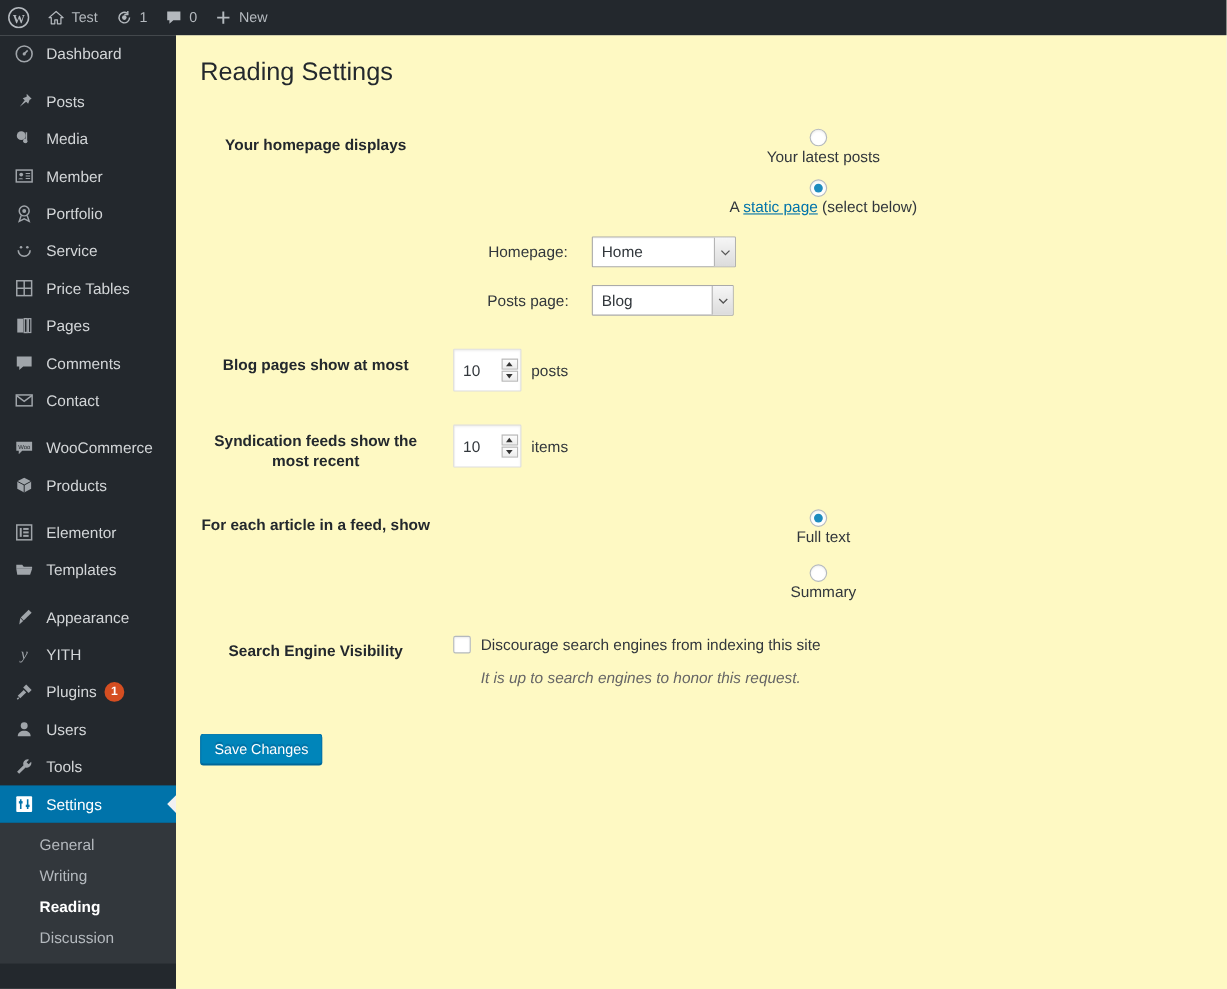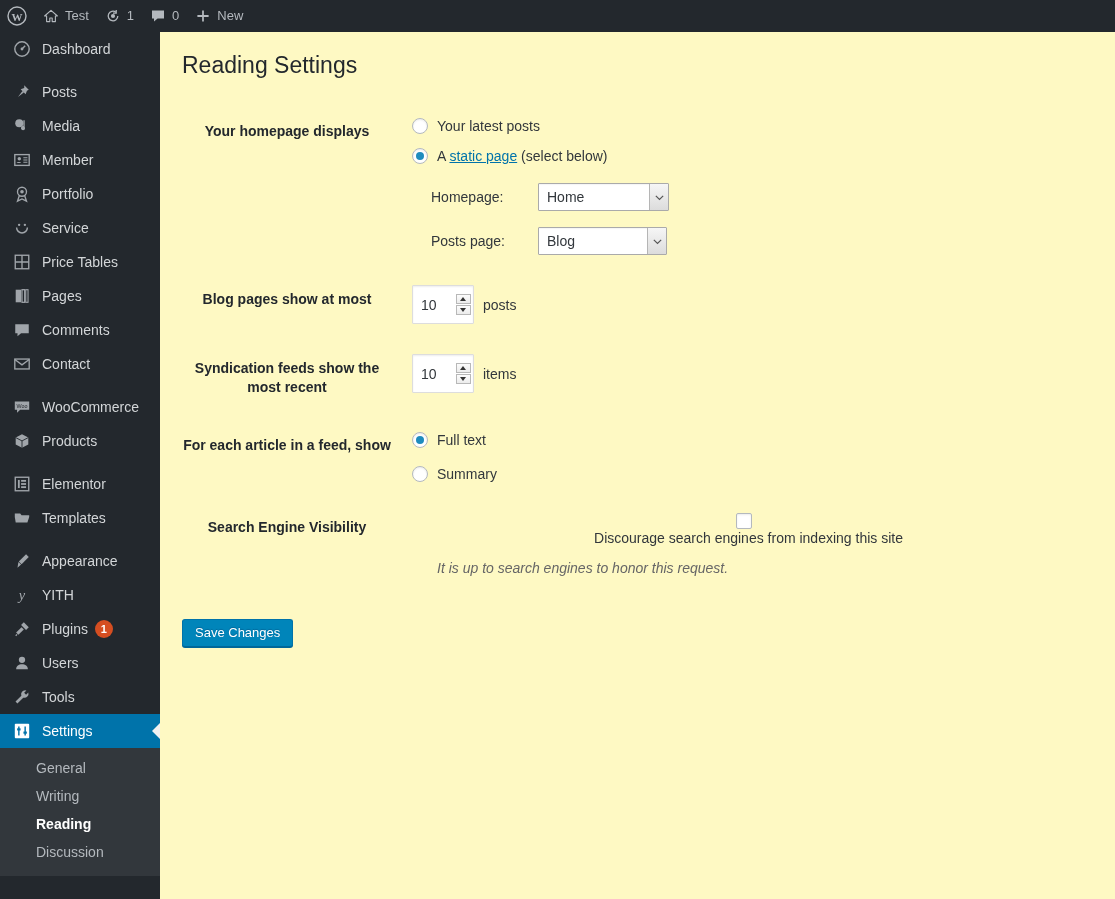--- a/index.html
+++ b/index.html
@@ -152,20 +152,21 @@
     padding: 15px 10px;
     font-size: 14px;
     line-height: 1.3;
     color: #32373c;
   }
   fieldset { border: 0; margin: 0; padding: 0; }
   .radio-row {
     display: flex;
     align-items: center;
     margin-bottom: 12px;
+    flex-direction: column;
   }
   .radio-row:last-child { margin-bottom: 0; }
   .rb {
     width: 16px; height: 16px;
     flex: 0 0 16px;
     border: 1px solid #b4b9be;
     border-radius: 50%;
     background: #fff;
     margin-right: 9px;
     position: relative;
@@ -185,21 +186,21 @@
 
   .page-select-row {
     display: flex;
     align-items: center;
     margin-top: 18px;
     padding-left: 19px;
   }
   .page-select-row.second { margin-top: 16px; }
   .ps-label {
     width: 98px;
-    text-align: left;
+    text-align: center;
     margin-right: 9px;
     color: #32373c;
     font-size: 14px;
   }
   .wp-select {
     display: flex;
     align-items: stretch;
     height: 28px;
     border: 1px solid #aaa;
     background: #fff;
@@ -267,21 +268,21 @@
   }
   .spin-btn .tri {
     width: 0; height: 0;
     border-left: 3px solid transparent;
     border-right: 3px solid transparent;
   }
   .spin-up .tri { border-bottom: 4px solid #333; }
   .spin-down .tri { border-top: 4px solid #333; }
   .num-suffix { margin-left: 9px; color: #32373c; font-size: 14px; }
 
-  .cb-row { display: flex; align-items: center; flex-direction: column; }
+  .cb-row { display: flex; align-items: center; }
   .cb {
     width: 16px; height: 16px;
     flex: 0 0 16px;
     border: 1px solid #b4b9be;
     background: #fff;
     border-radius: 2px;
     margin-right: 9px;
     cursor: pointer;
     box-shadow: inset 0 1px 2px rgba(0,0,0,.08);
   }

